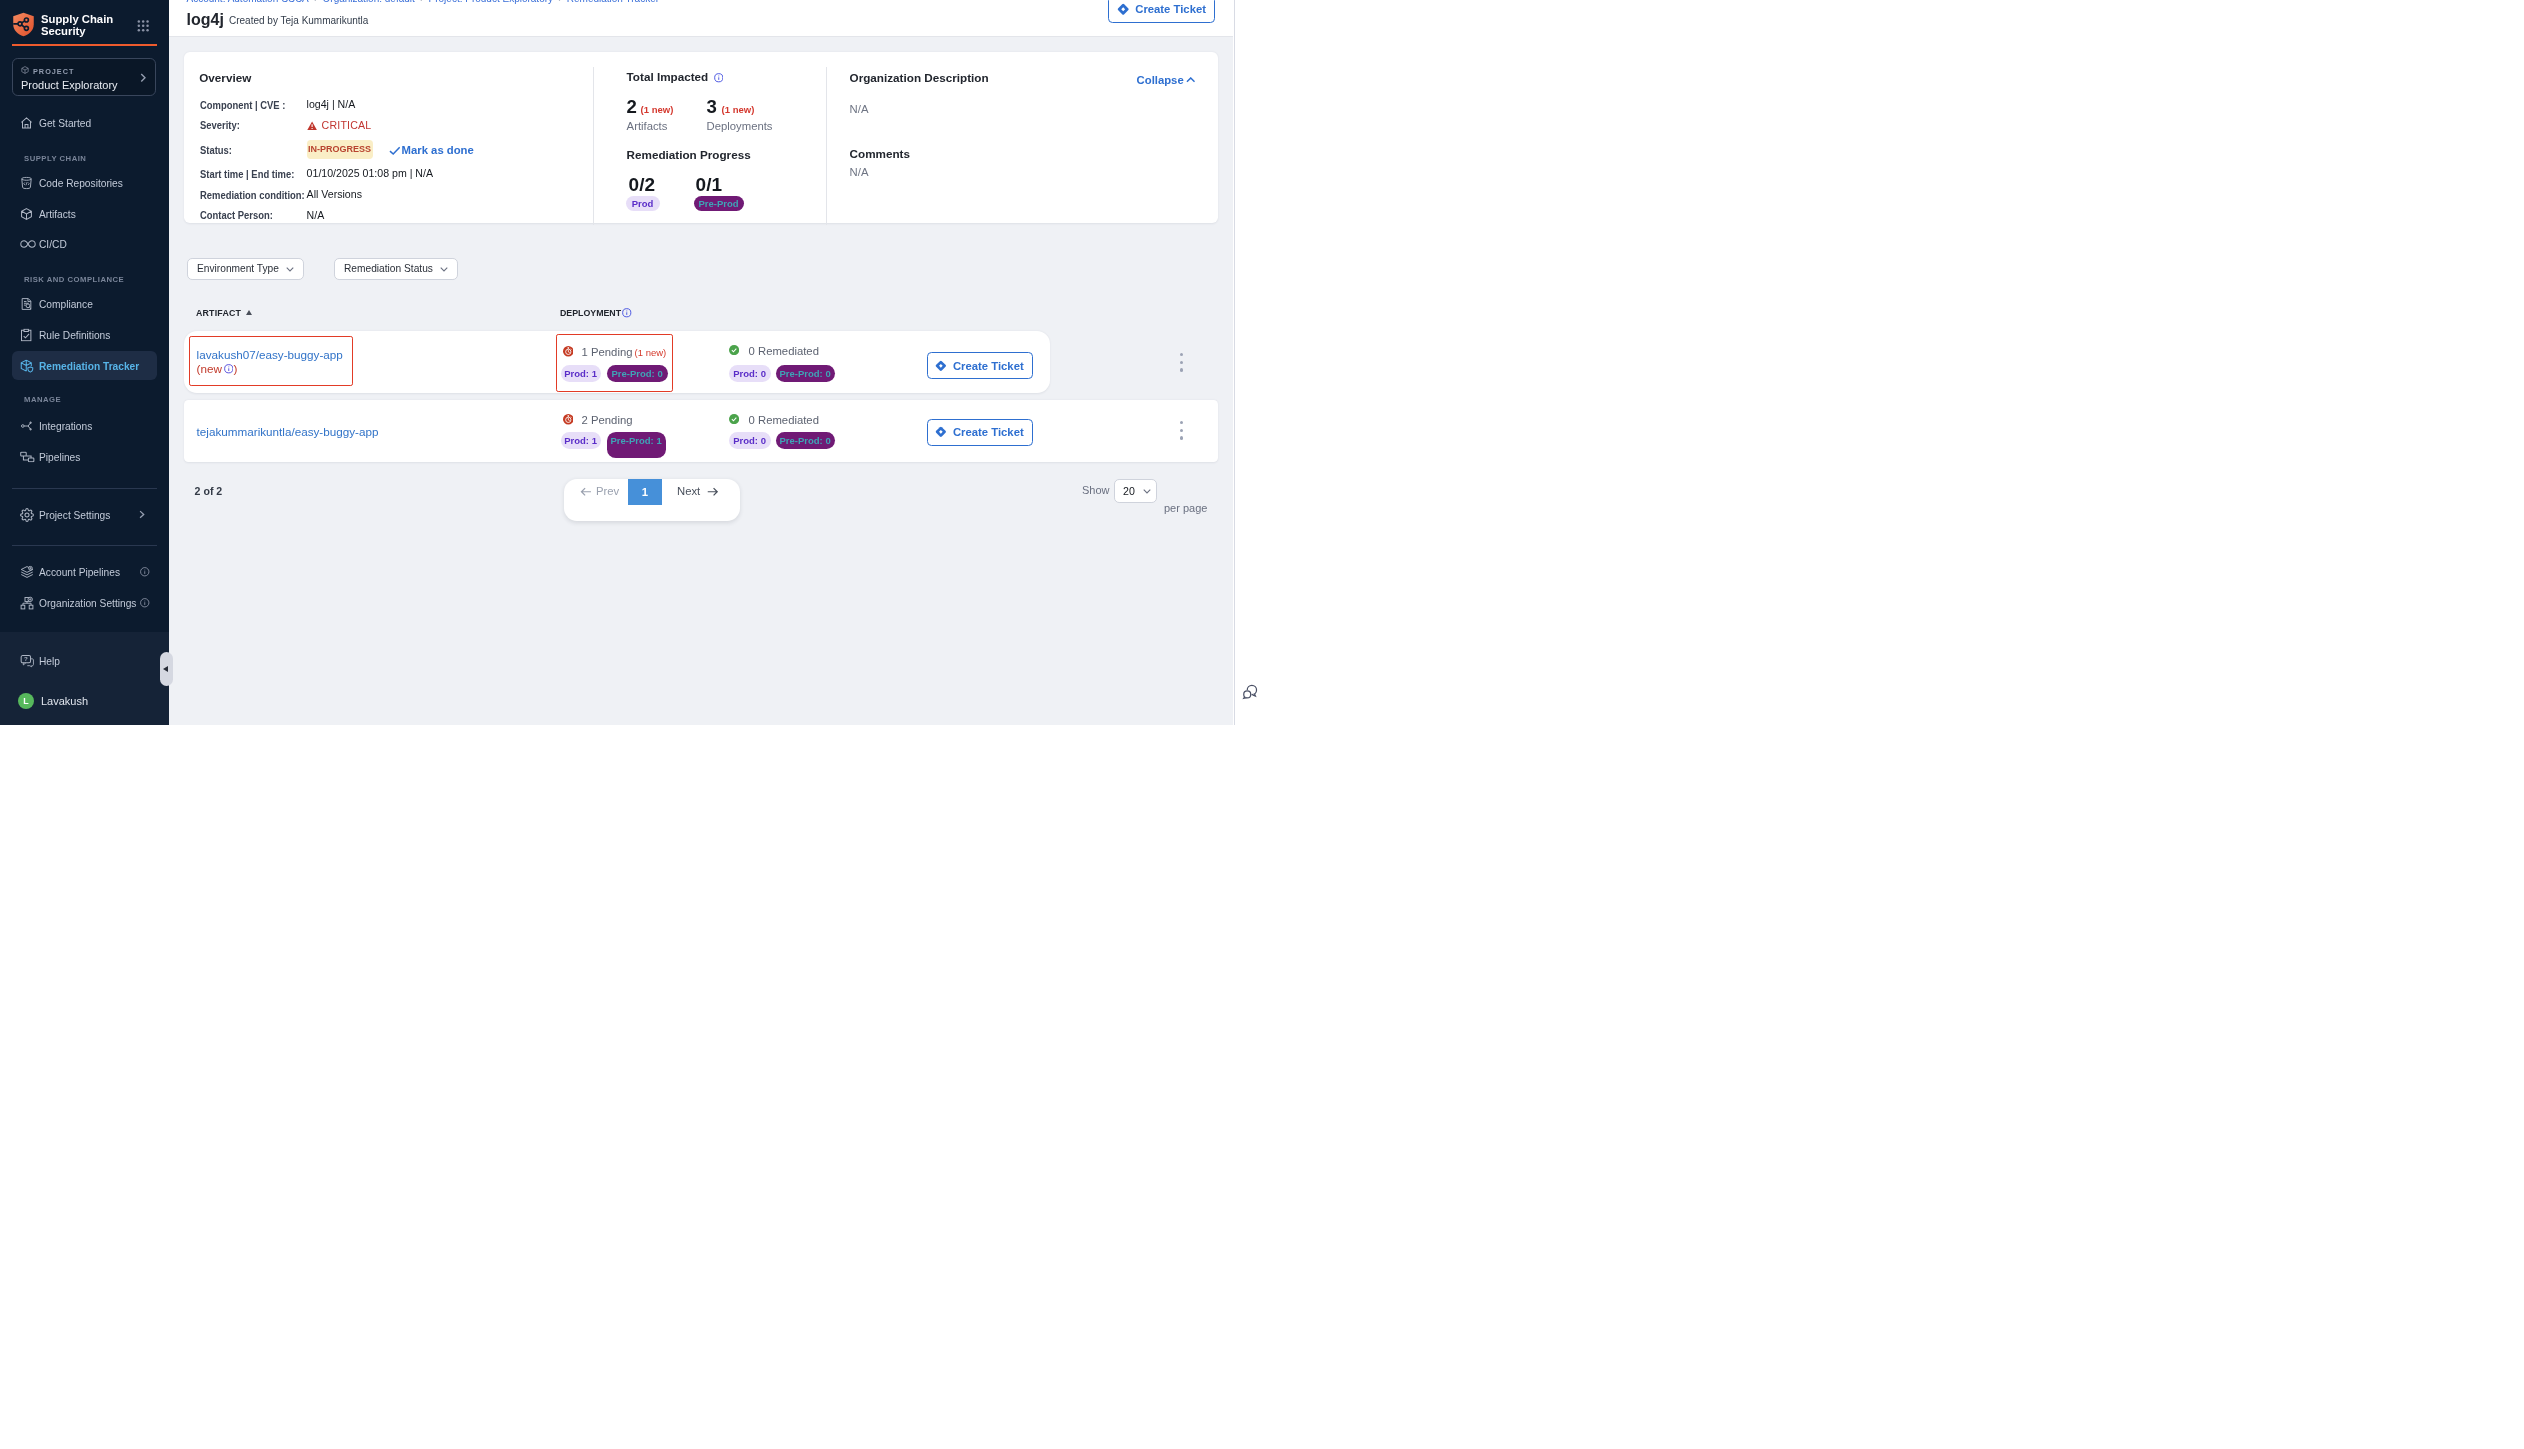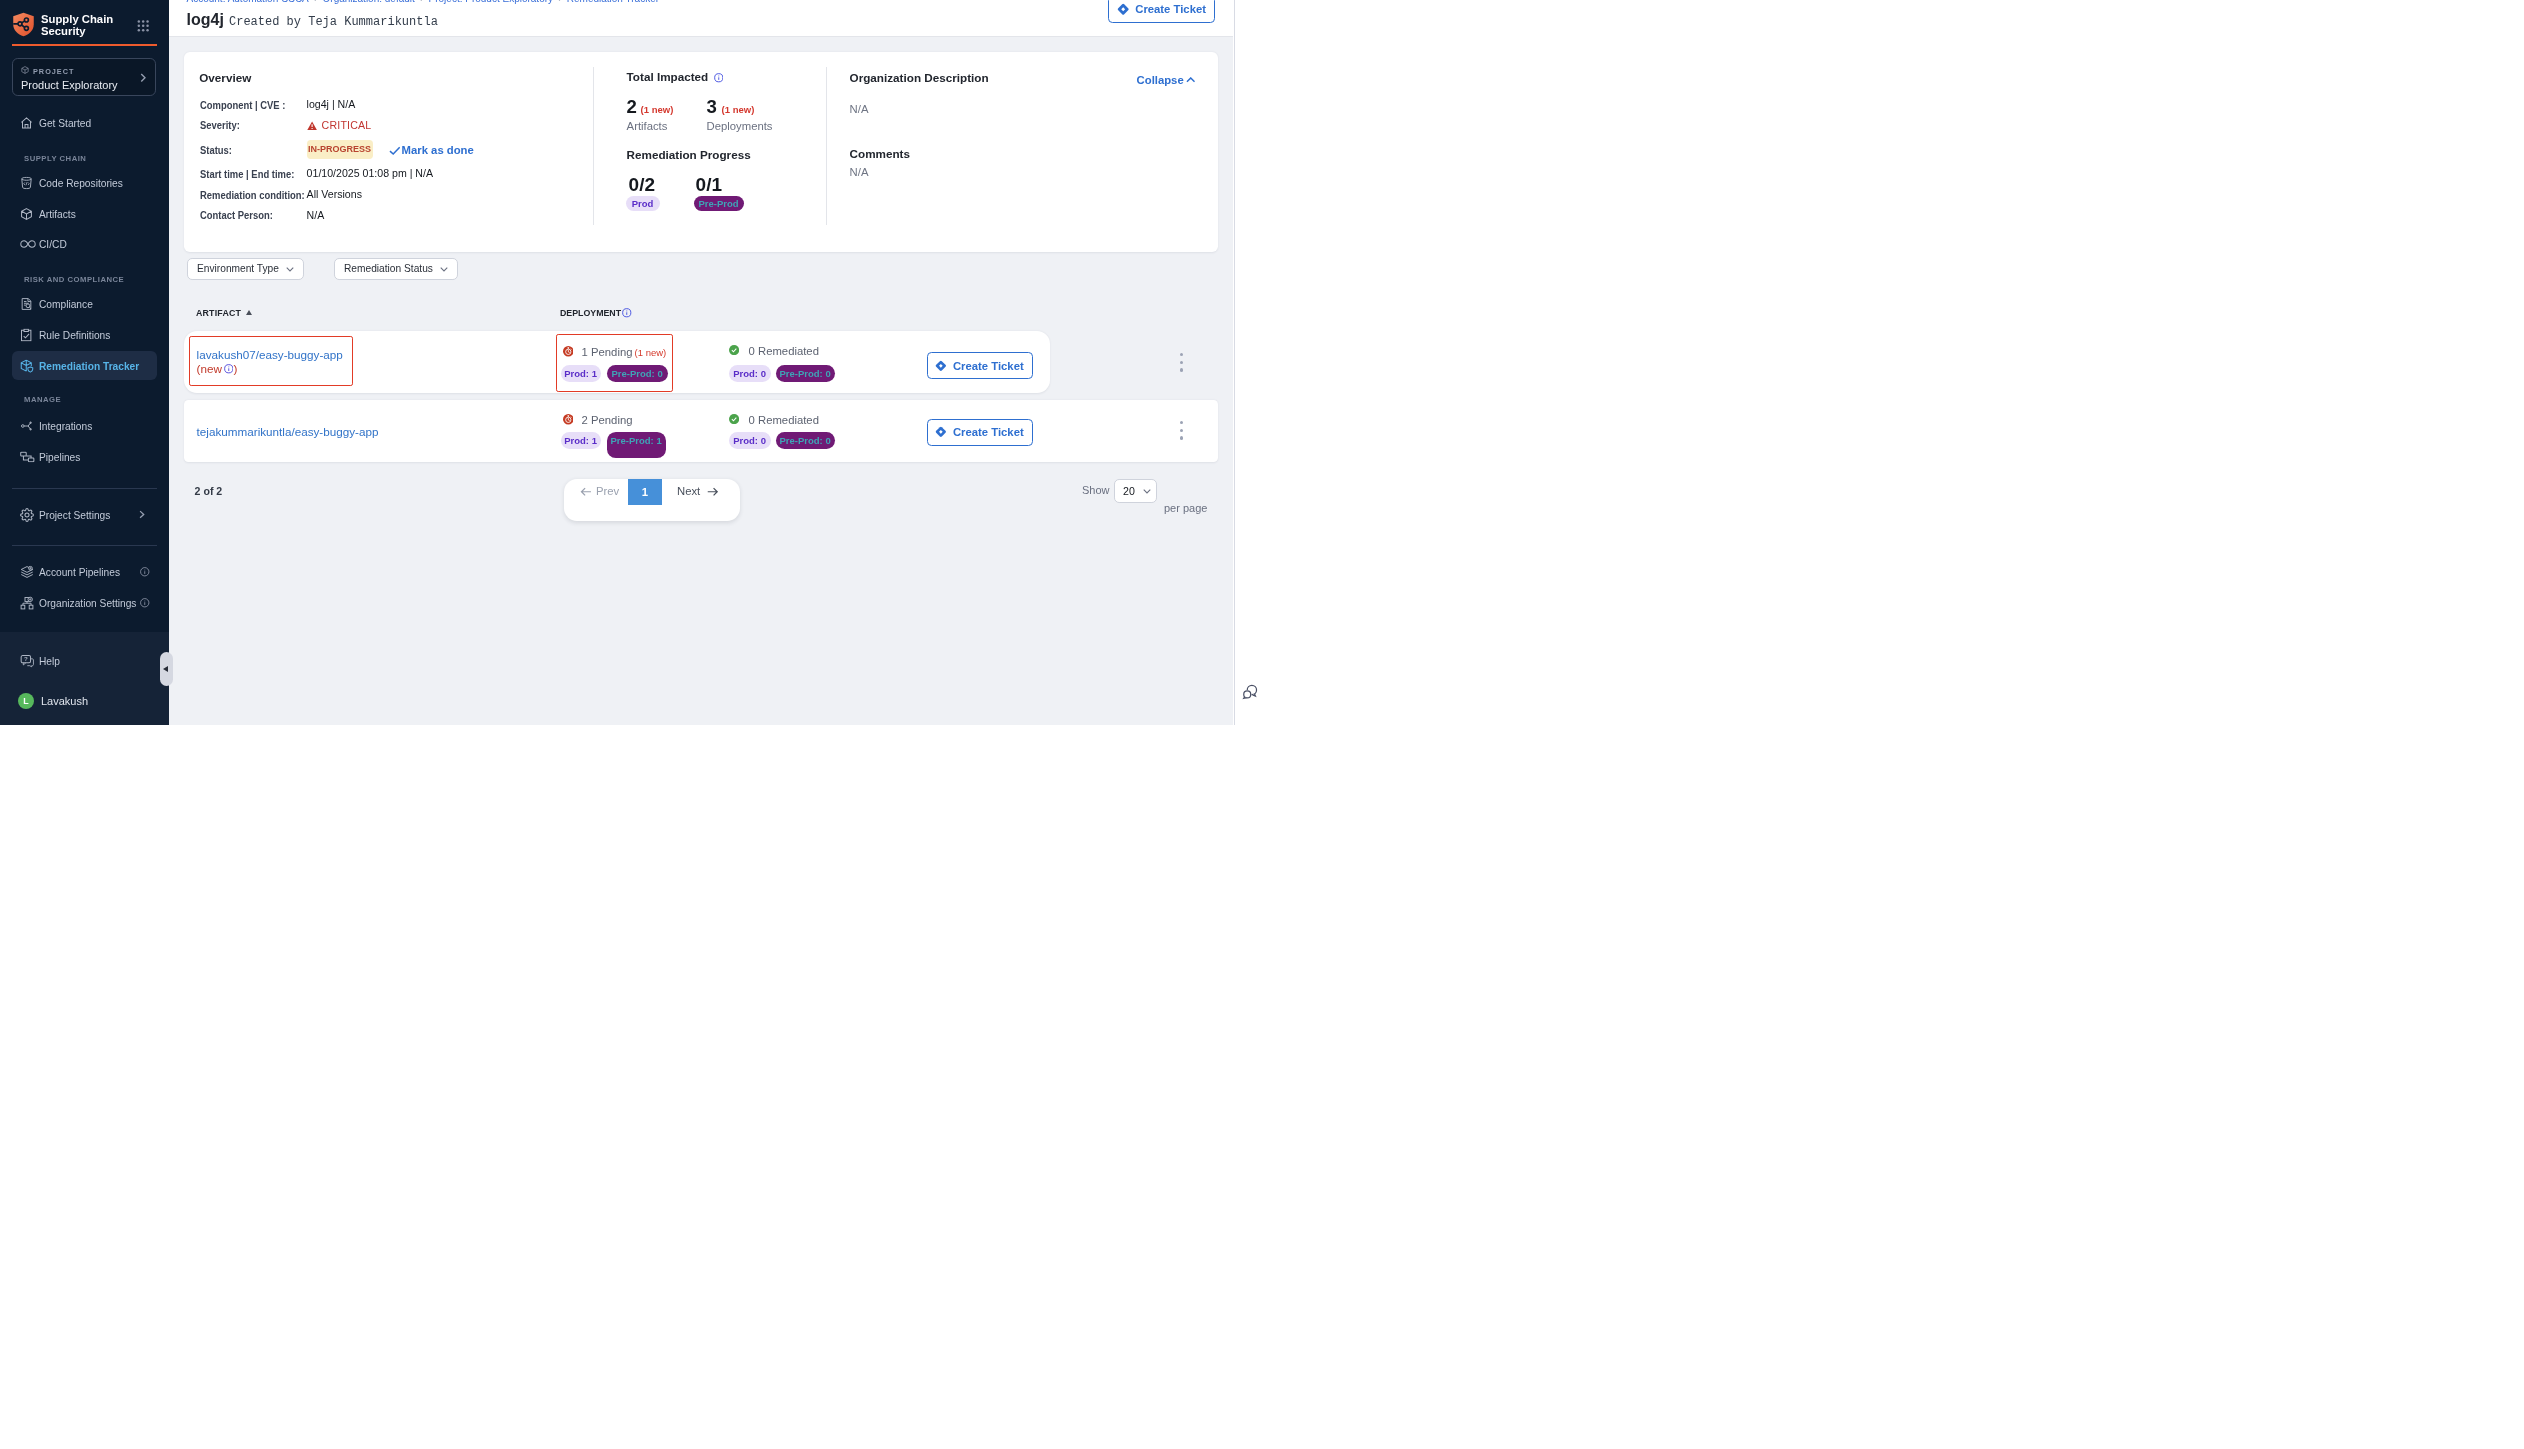--- a/index.html
+++ b/index.html
@@ -29,21 +29,21 @@
 .dots{position:absolute;width:3.7px}
 .dots i{display:block;width:3.3px;height:3.3px;border-radius:50%;background:#9CA3B5;margin:0 0 4.4px 0}
 .gtxt{color:#5C6270}
 .selbox{position:absolute;background:#fff;border:0.7px solid #CFD3DC;border-radius:5.1px}
 </style>
 </head>
 <body>
 <div id="main">
   <div id="content">
 
-    <div class="card" style="left:14.6px;top:52px;width:1034px;height:200px">
+    <div class="card" style="left:14.6px;top:52px;width:1034px;height:171px">
       <div class="abs" style="left:15.7px;top:19px;font-size:11.7px;font-weight:bold;color:#22262E">Overview</div>
       <div class="abs lbl" style="left:16.4px;top:47px">Component | CVE :</div>
       <div class="abs val" style="left:123px;top:46px">log4j | N/A</div>
       <div class="abs lbl" style="left:16.4px;top:67px">Severity:</div>
       <svg class="abs" style="left:123px;top:69px" width="10.2" height="9.5" viewBox="0 0 14 13">
           <path d="M7 0.5 L13.6 12.5 H0.4 Z" fill="#C0362C"></path>
           <path d="M7 4.4 V8.2 M7 9.6 V11" stroke="#fff" stroke-width="1.5"></path>
         </svg>
       <div class="abs" style="left:138px;top:67px;font-size:10.6px;letter-spacing:0.2px;color:#C13530">CRITICAL</div>
       <div class="abs lbl" style="left:16.4px;top:92px">Status:</div>
@@ -200,21 +200,21 @@
     <svg class="abs" style="left:974px;top:489px" width="8" height="5.1" viewBox="0 0 11 7" fill="none" stroke="#6A7080" stroke-width="1.5">
         <path d="M1 1 L5.5 5.5 L10 1"></path>
       </svg>
     <div class="abs" style="left:995px;top:502px;font-size:11px;color:#6A7080">per page</div>
   </div>
   <div id="header">
     <div class="abs" style="left:17.5px;top:-6.6px;width:950px;font-size:9.5px;white-space:nowrap">
       <span class="crumb">Account: Automation-SSCA</span><span style="color:#9AA2B1">&nbsp;&nbsp;›&nbsp;&nbsp;</span><span class="crumb">Organization: default</span><span style="color:#9AA2B1">&nbsp;&nbsp;›&nbsp;&nbsp;</span><span class="crumb">Project: Product Exploratory</span><span style="color:#9AA2B1">&nbsp;&nbsp;›&nbsp;&nbsp;</span><span class="crumb">Remediation Tracker</span>
     </div>
     <div class="abs" style="left:17.5px;top:10.6px;font-size:16px;font-weight:bold;color:#22262E">log4j</div>
-    <div class="abs" style="left:60px;top:15px;font-size:12px;color:#333D4B;font-family:Liberation Mono, monospace">Created by Teja Kummarikuntla</div>
+    <div class="abs" style="left:60px;top:15px;font-size:10px;color:#333D4B;font-family:Liberation Sans, sans-serif">Created by Teja Kummarikuntla</div>
     <div class="cbtn" style="left:939px;top:-4.4px;width:107px;height:27px;font-size:11.3px">
       <svg width="12.4" height="12.4" viewBox="0 0 17 17" style="margin-right:5.8px">
           <rect x="2.7" y="2.7" width="11.6" height="11.6" rx="2" transform="rotate(45 8.5 8.5)" fill="#2E6FD0"></rect>
           <rect x="6.6" y="6.6" width="3.8" height="3.8" transform="rotate(45 8.5 8.5)" fill="#fff"></rect>
         </svg>
       Create Ticket
     </div>
   </div>
 </div>
 <div id="sidebar">

